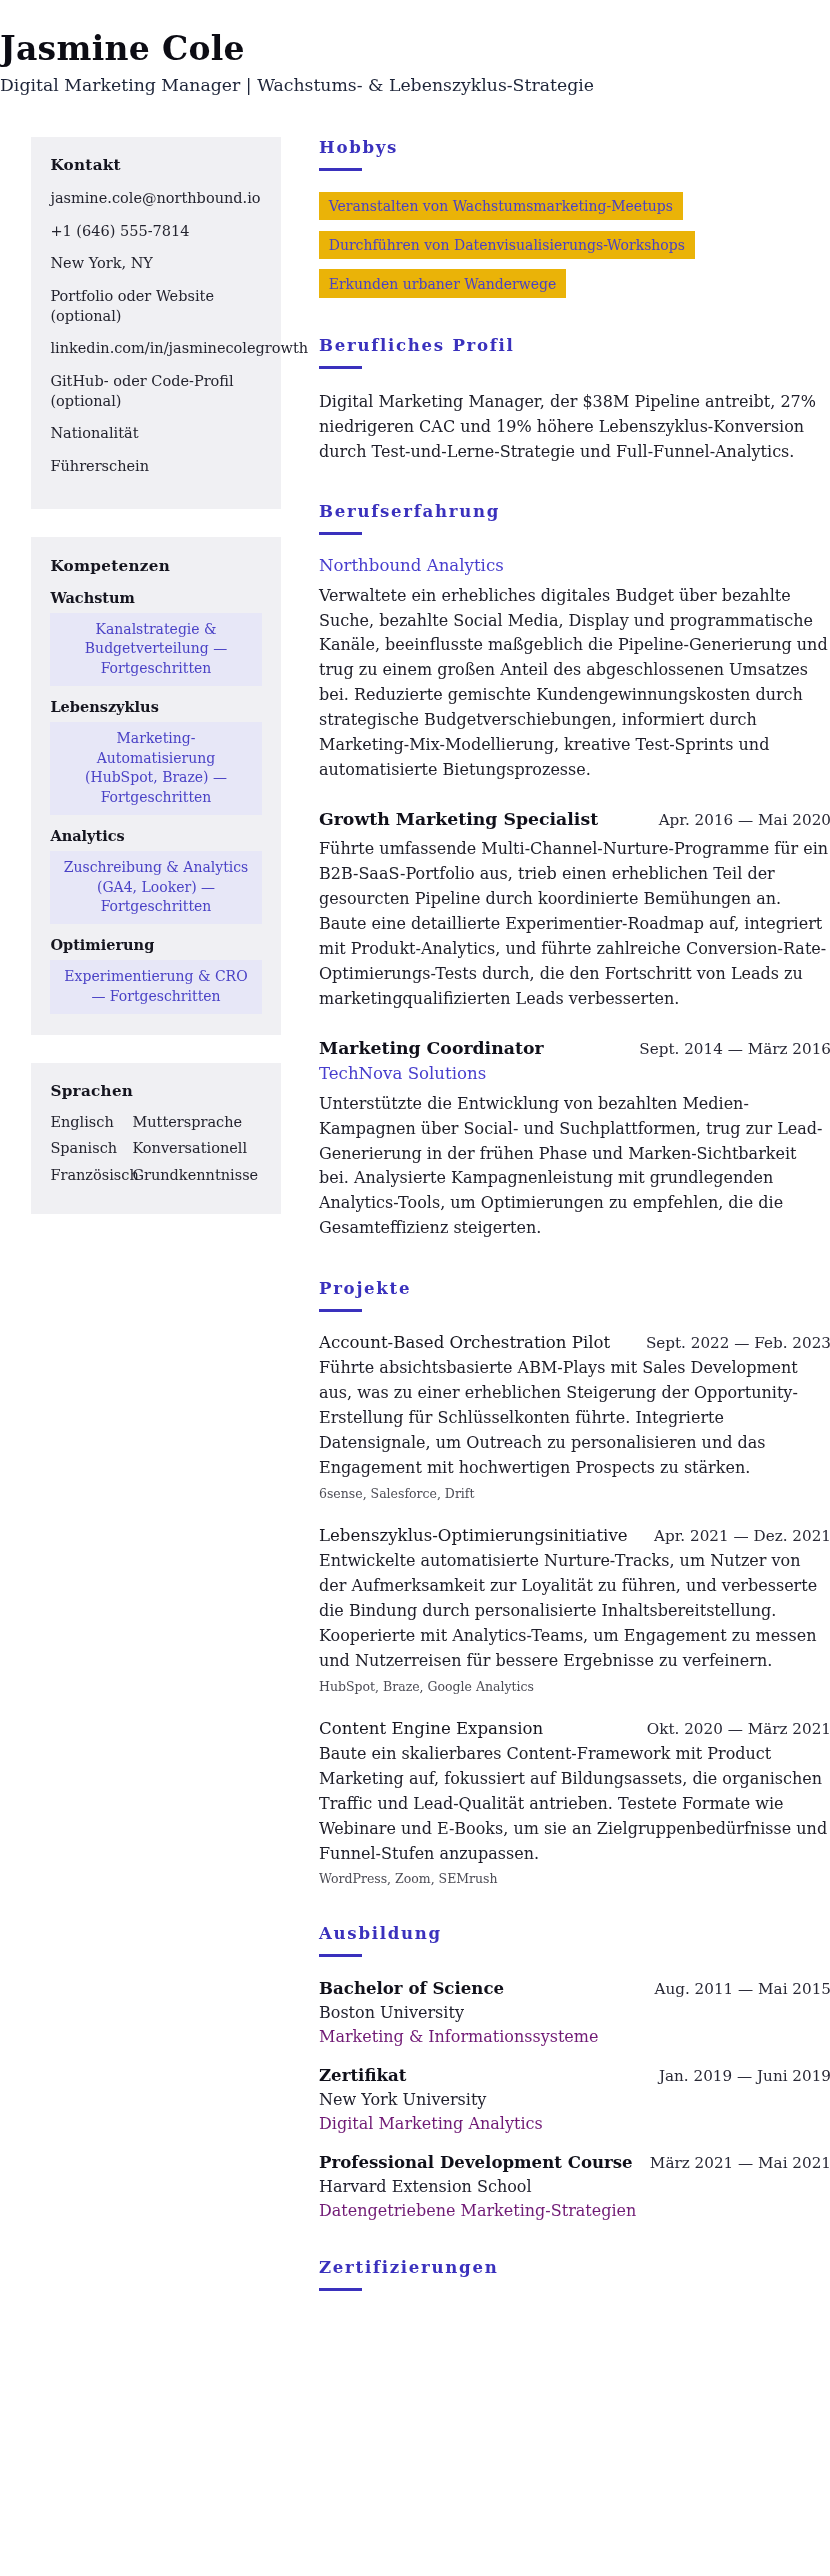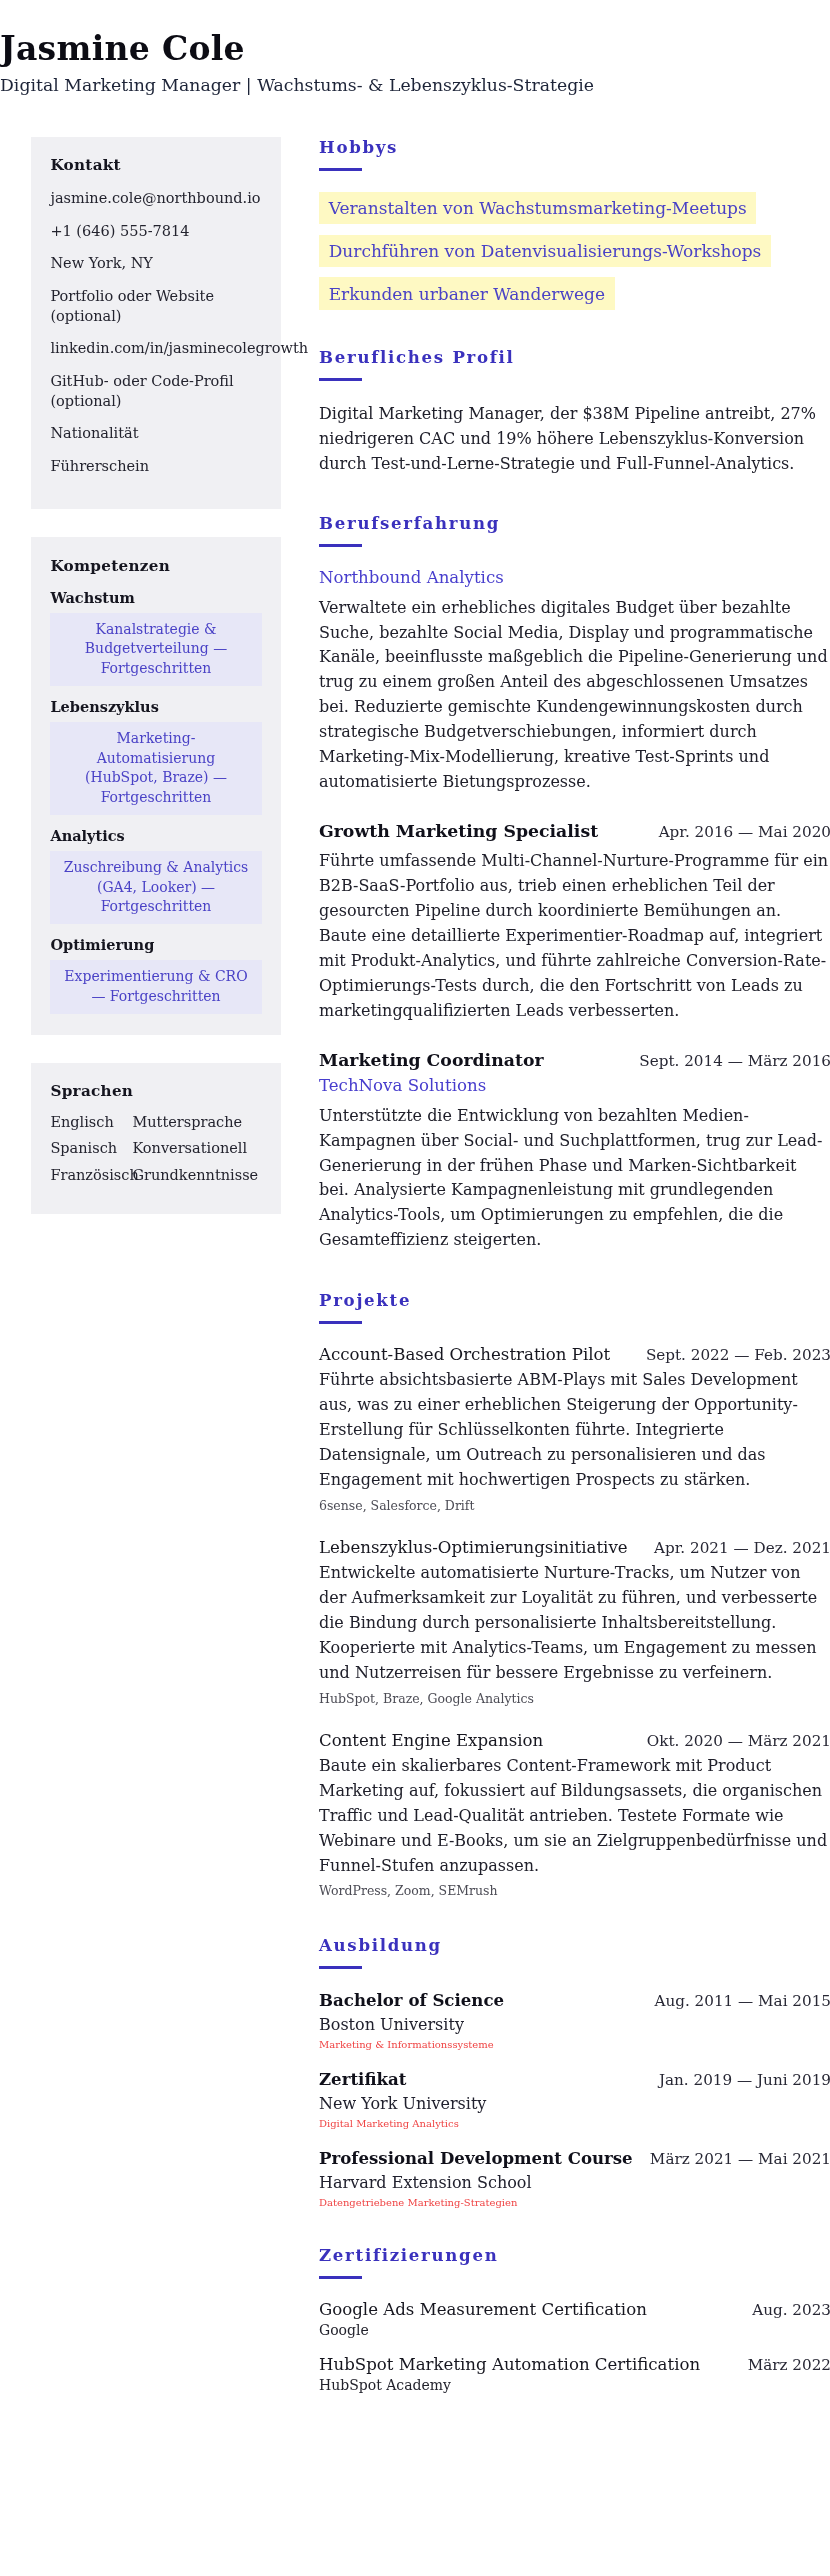--- a/index.html
+++ b/index.html
@@ -29,21 +29,21 @@
   .lang-row { display:flex; font-size:14.5px; margin-bottom:10.4px; color:#23232e; }
   .lang-name { width:82px; flex-shrink:0; }
 
   
   .section { margin-bottom:37px; }
   .section-title { color:#3a31bd; font-weight:bold; font-size:16.6px; letter-spacing:1.7px; }
   .title-rule { width:43px; height:2.8px; background:#3a31bd; margin-top:11px; }
   .section-body { margin-top:21px; }
 
   
-  .hobby-chip { display:table; background:#fef9c3; color:#4a42c6; font-size:17px; padding:6.2px 9.7px; margin-bottom:10.4px; }
+  .hobby-chip { display:table; background:#eab308; color:#4a42c6; font-size:14px; padding:6.2px 9.7px; margin-bottom:10.4px; }
 
   
   .desc { font-size:16px; line-height:1.56; color:#20202b; margin:0; }
 
   
   .entry-head { display:flex; justify-content:space-between; align-items:baseline; }
   .job { margin-bottom:26px; }
   .job-title { font-size:17.3px; font-weight:bold; color:#10101a; }
   .entry-date { font-size:15.2px; color:#272734; white-space:nowrap; margin-left:12.5px; }
   .company { color:#473dcd; font-size:16.6px; margin-top:6.2px; }
@@ -52,21 +52,21 @@
   
   .project { margin-bottom:25px; }
   .project-title { font-size:16.6px; color:#16161f; }
   .tools { font-size:12.5px; color:#4c4c55; margin-top:4.8px; }
   .project .desc { margin-top:4.2px; }
 
   
   .edu { margin-bottom:19.4px; }
   .edu-degree { font-size:16.6px; font-weight:bold; color:#10101a; }
   .edu-school { font-size:16px; margin-top:4.8px; }
-  .edu-field { font-size:10px; color:#ef4444; margin-top:4.8px; }
+  .edu-field { font-size:16px; color:#701a75; margin-top:4.8px; }
 
   
   .cert { margin-bottom:16.6px; }
   .cert-name { font-size:16.6px; color:#16161f; }
   .cert-issuer { font-size:14px; margin-top:3.5px; color:#22222c; }
 </style>
 </head>
 <body>
 
 <div class="header">
@@ -245,36 +245,17 @@
           <div class="edu-school">Harvard Extension School</div>
           <div class="edu-field">Datengetriebene Marketing-Strategien</div>
         </div>
 
       </div>
     </div>
 
     <div class="section">
       <div class="section-title">Zertifizierungen</div>
       <div class="title-rule"></div>
-      <div class="section-body">
-
-        <div class="cert">
-          <div class="entry-head">
-            <div class="cert-name">Google Ads Measurement Certification</div>
-            <div class="entry-date">Aug. 2023</div>
-          </div>
-          <div class="cert-issuer">Google</div>
-        </div>
-
-        <div class="cert">
-          <div class="entry-head">
-            <div class="cert-name">HubSpot Marketing Automation Certification</div>
-            <div class="entry-date">März 2022</div>
-          </div>
-          <div class="cert-issuer">HubSpot Academy</div>
-        </div>
-
-      </div>
     </div>
 
   </div>
 </div>
 
 
 </body></html>

